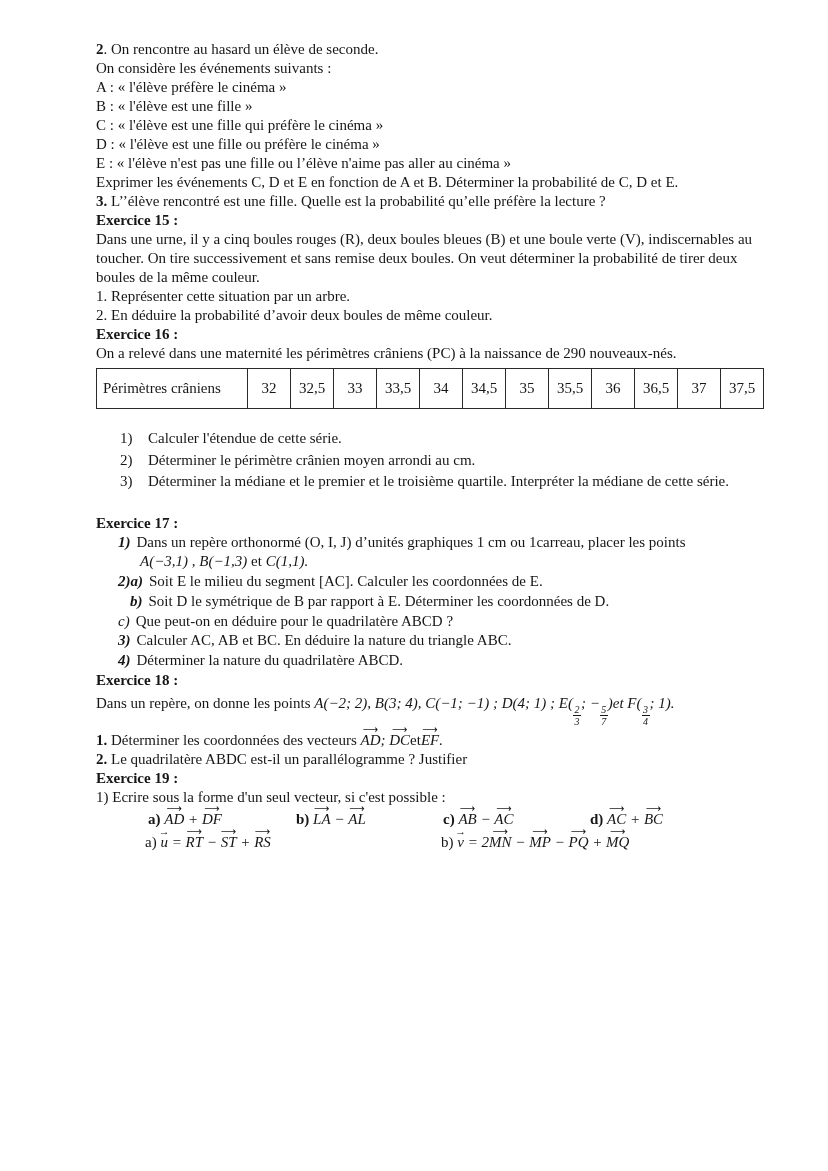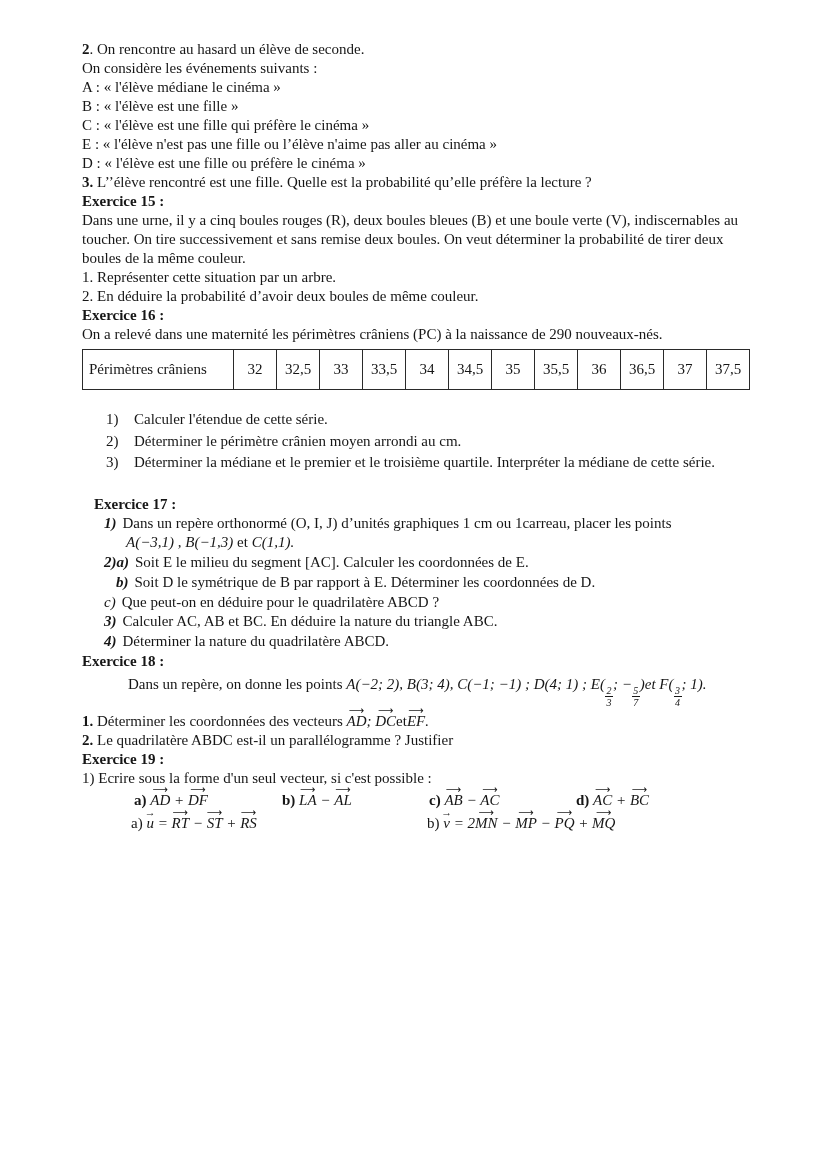--- a/index.html
+++ b/index.html
@@ -1,21 +1,21 @@
 <!DOCTYPE html>
 <html><head>
 <meta charset="utf-8">
 <style>
   html,body{margin:0;padding:0;background:#e8e8e8;}
   .page{
     width:828px;height:1171px;background:#ffffff;position:relative;overflow:hidden;
     font-family:"Liberation Serif",serif;font-size:15px;line-height:19px;color:#161616;
     margin:0 auto;
   }
-  .content{position:absolute;left:82px;top:40px;width:676px;}
+  .content{position:absolute;left:96px;top:40px;width:676px;}
   p{margin:0;line-height:19px;}
   .b{font-weight:bold;}
   .bi{font-weight:bold;font-style:italic;}
   .it{font-style:italic;}
   .exo{font-weight:bold;}
   .math{font-style:italic;}
   .rm{font-style:normal;text-align:right;}
   
   .vec{position:relative;display:inline-block;}
   .vec::after{
@@ -32,48 +32,49 @@
   .pc-table{border-collapse:collapse;margin-top:5px;width:668px;table-layout:fixed;}
   .pc-table td{border:1px solid #2a2a2a;height:27px;text-align:center;
     font-size:15px;padding:6px;overflow:hidden;}
   .pc-table td.lab{text-align:left;padding-left:6px;width:138px;}
   
   .q16{display:flex;margin-left:24px;line-height:21.5px;}
   .q16 .qnum{width:28px;flex:none;}
   .q16 .qtext{flex:1;}
   .qblock{margin-top:19px;}
   
-  .t17{margin-top:21px;margin-left:12px;}
+  .t17{margin-top:21px;}
   .e17{margin-left:22px;line-height:19.8px;}
   .e17 .lbl{margin-right:6px;}
   .ind-b{margin-left:34px;}
   .ind-c{}
   .mathline{margin-left:44px;line-height:19.8px;}
   
-  .tall{line-height:27px;margin-left:46px;}
+  .tall{line-height:27px;}
   .vline{padding-top:4px;line-height:19px;}
   
   .vrow{position:relative;height:23px;}
   .vrow .vi{position:absolute;top:3px;white-space:nowrap;}
   .pos1{left:52px;} .pos2{left:200px;} .pos3{left:347px;} .pos4{left:494px;}
   .pos2a{left:49px;} .pos2b{left:345px;}
 </style>
 </head>
 <body>
 
 <div class="page">
   <div class="content">
 
     <p><span class="b">2</span><span>. On rencontre au hasard un élève de seconde.</span></p>
     <p>On considère les événements suivants :</p>
-    <p>A : « l'élève médiane le cinéma »</p>
+    <p>A : « l'élève préfère le cinéma »</p>
     <p>B : « l'élève est une fille »</p>
     <p>C : « l'élève est une fille qui préfère le cinéma »</p>
+    <p>D : « l'élève est une fille ou préfère le cinéma »</p>
     <p>E : « l'élève n'est pas une fille ou l’élève n'aime pas aller au cinéma »</p>
-    <p>D : « l'élève est une fille ou préfère le cinéma »</p>
+    <p>Exprimer les événements C, D et E en fonction de A et B.  Déterminer la probabilité de C, D et E.</p>
     <p><span class="b">3.</span><span> L’’élève rencontré est une fille. Quelle est la probabilité qu’elle préfère la lecture ?</span></p>
 
     <p class="exo">Exercice 15 :</p>
     <p>Dans une urne, il y a cinq boules rouges (R), deux boules bleues (B) et une boule verte (V), indiscernables au toucher. On tire successivement et sans remise deux boules. On veut déterminer la probabilité de tirer deux boules de la même couleur.</p>
     <p>1. Représenter cette situation par un arbre.</p>
     <p>2. En déduire la probabilité d’avoir deux boules de même couleur.</p>
 
     <p class="exo">Exercice 16 :</p>
     <p>On a relevé dans une maternité les périmètres crâniens (PC) à la naissance de 290 nouveaux-nés.</p>
 

